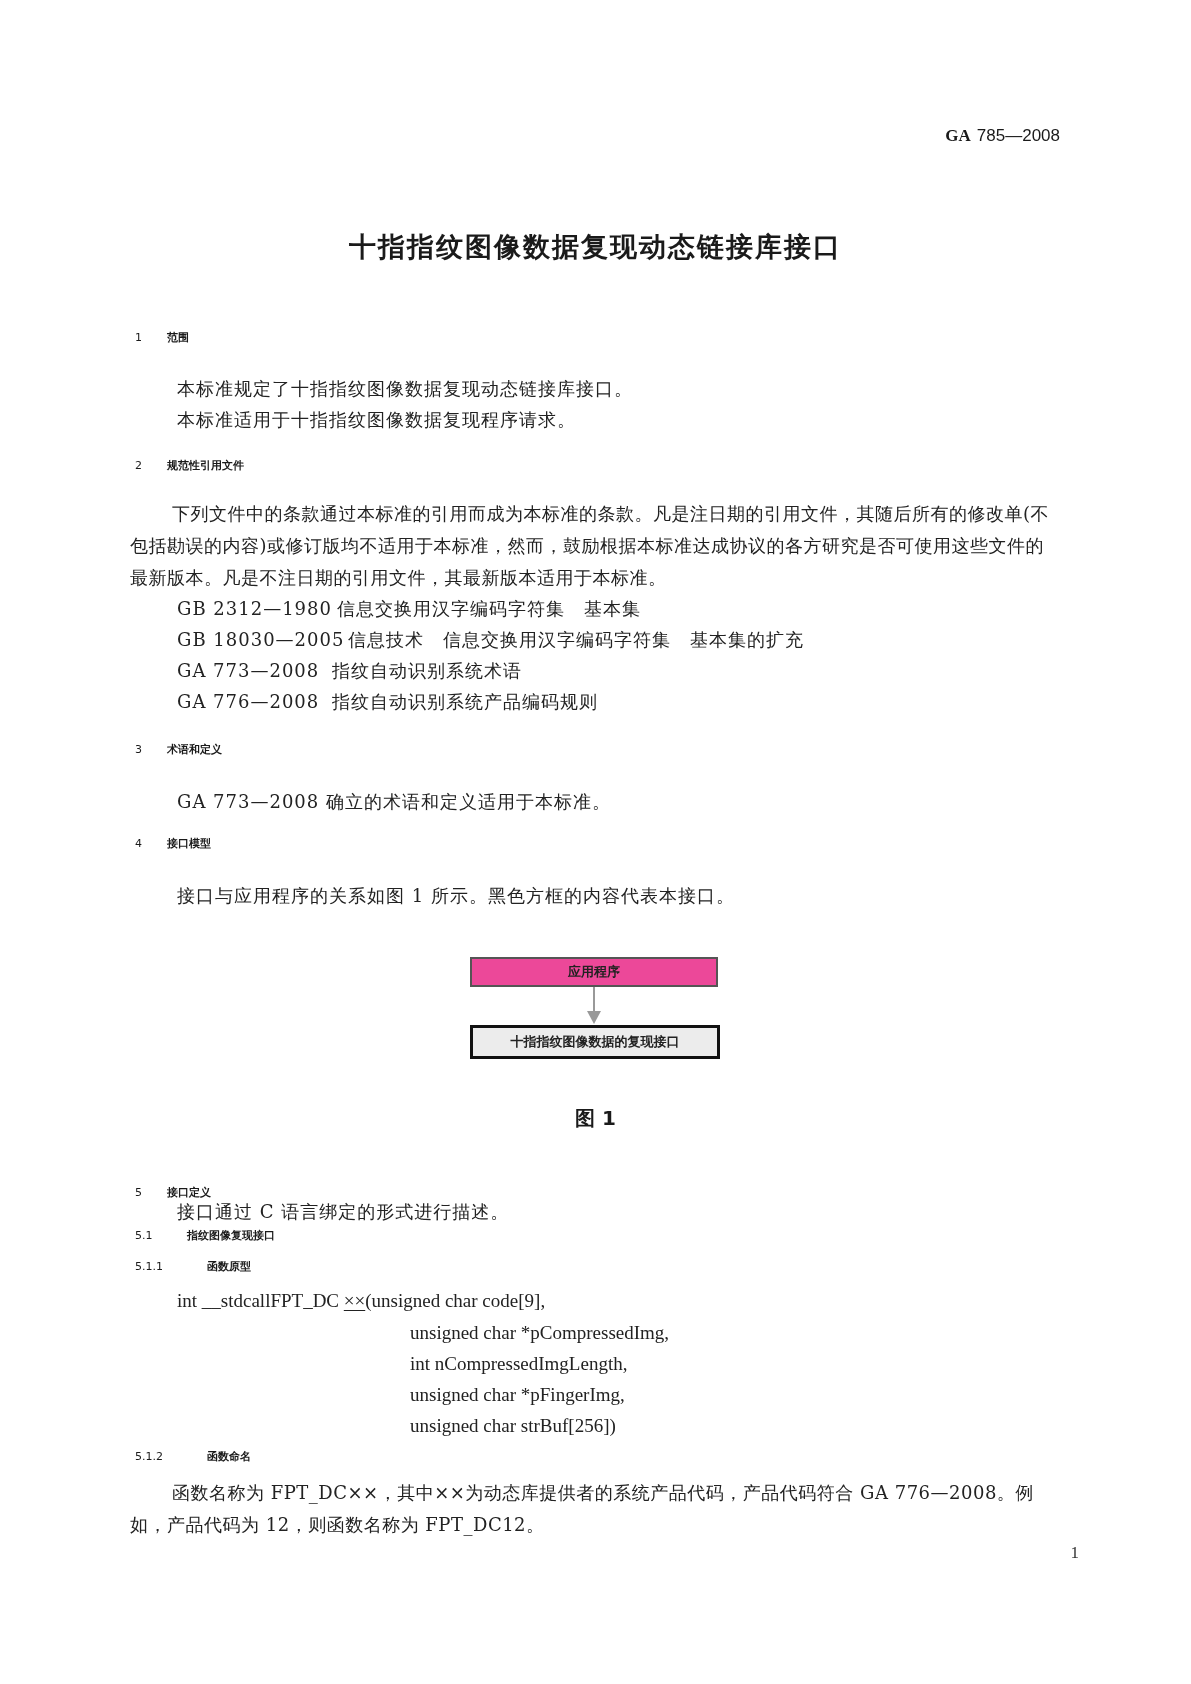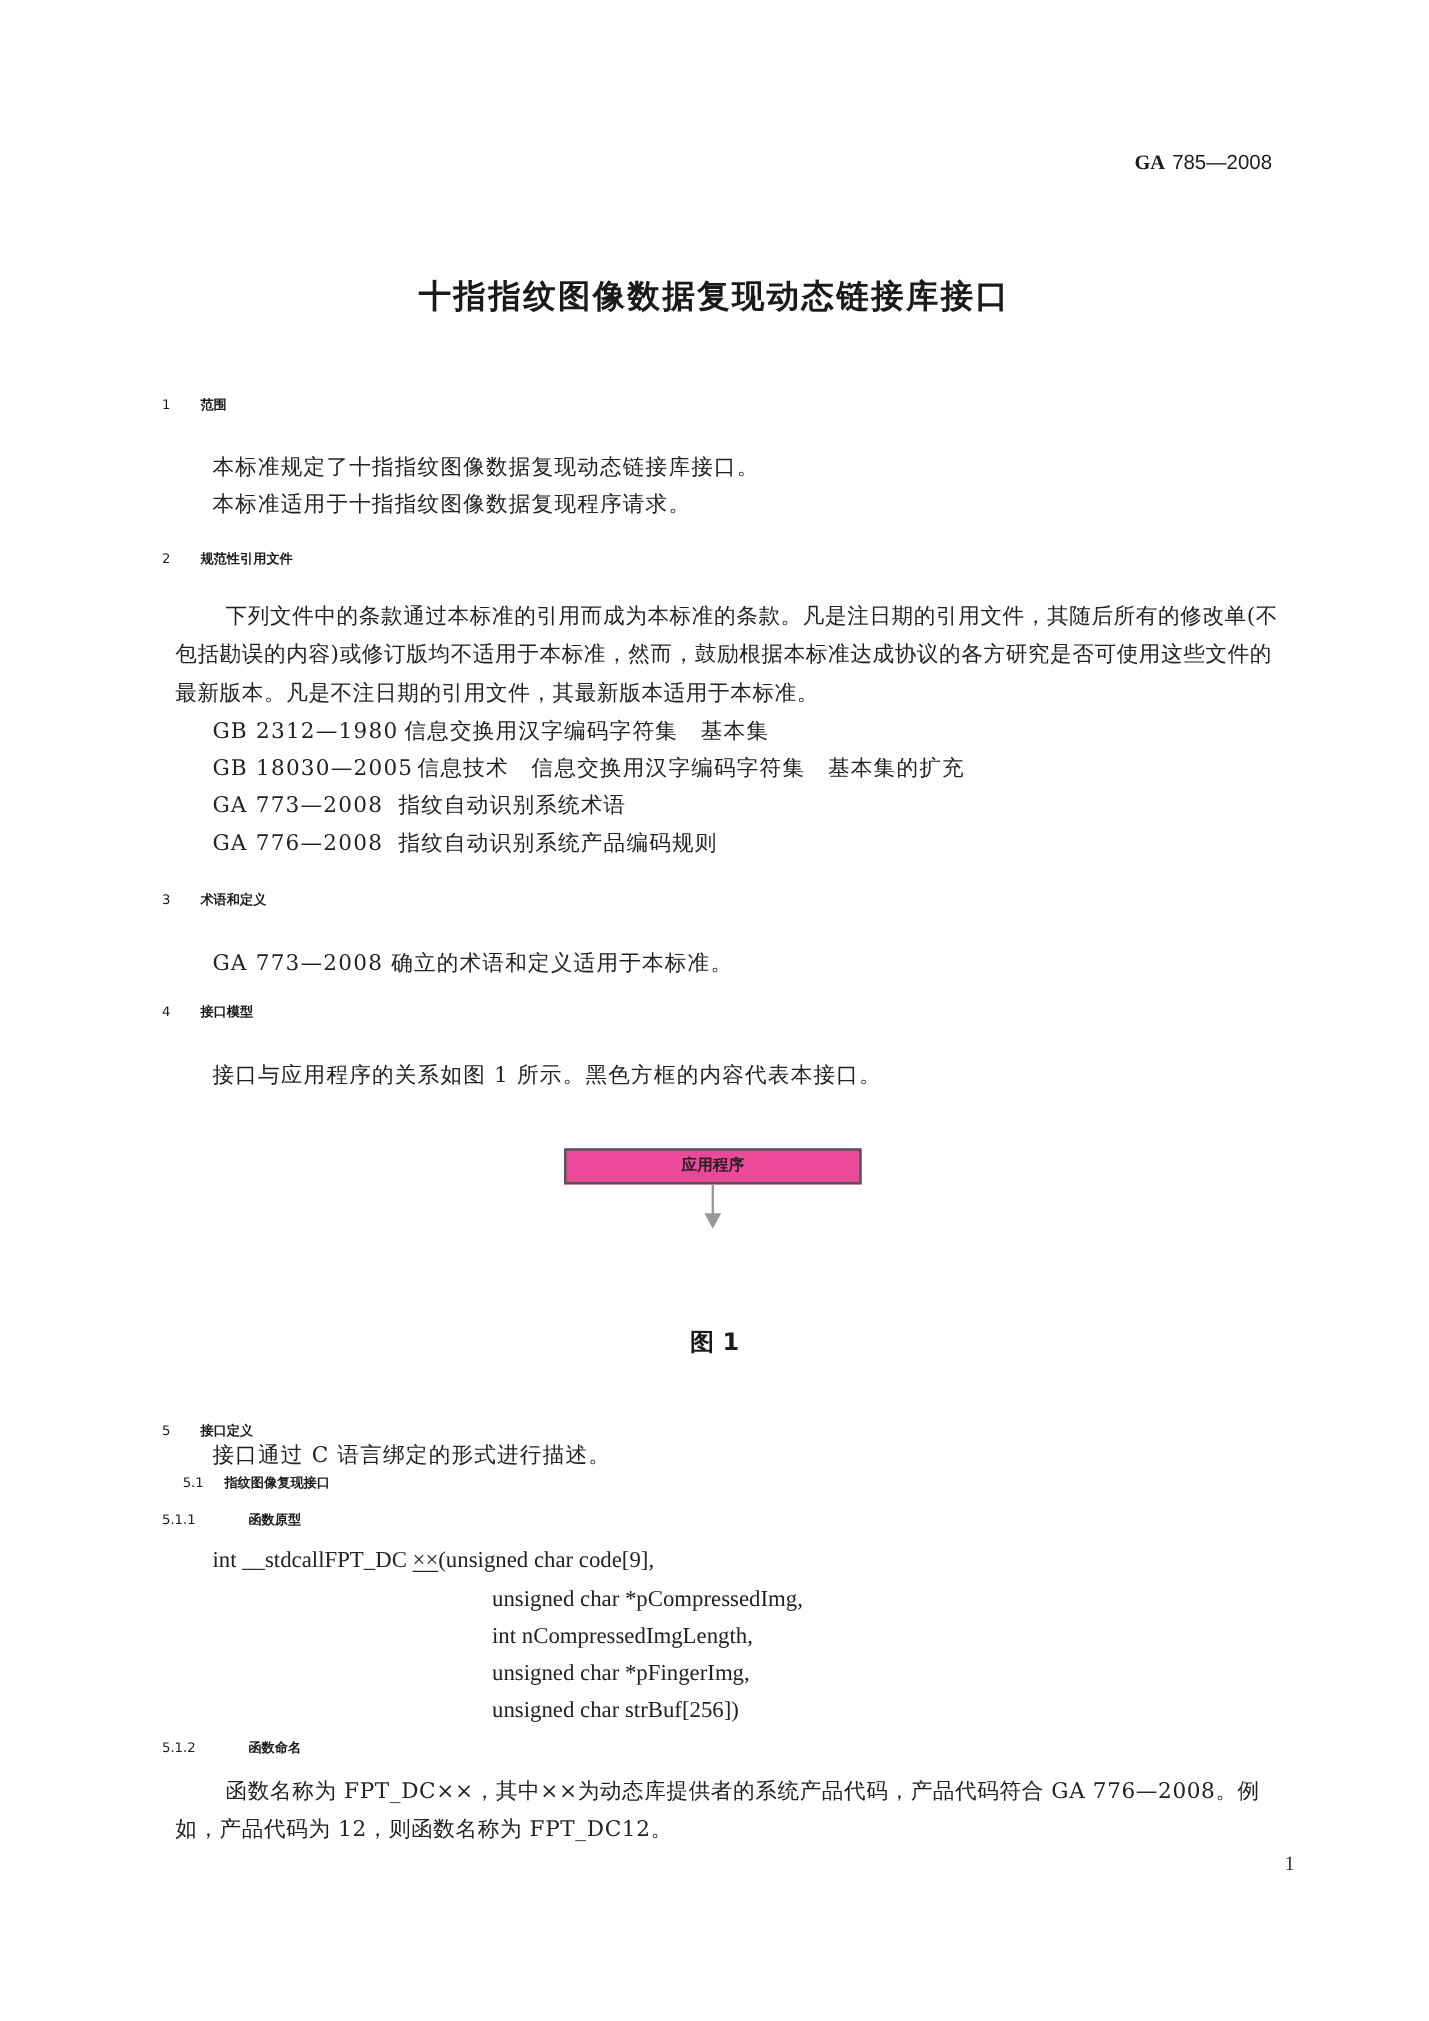--- a/index.html
+++ b/index.html
@@ -8,21 +8,21 @@
       color: #1a1a1a;
       font-family: "DejaVu Serif", "Liberation Serif", serif;
     }
     .abs { position: absolute; white-space: nowrap; }
     .std-code { right: 131px; top: 126px; font-family: "Liberation Sans", sans-serif; font-size: 17px; }
     .std-code b { font-family: "Liberation Serif", serif; font-weight: bold; margin-right: 6px; }
     .title { left: 0; width: 1191px; text-align: center; top: 229px; font-family: "DejaVu Sans", sans-serif; font-size: 27px; letter-spacing: 2px; font-weight: bold; }
     .h { font-family: "DejaVu Sans", sans-serif; font-size: 11px; font-weight: bold; }
     .h .num { font-weight: normal; display: inline-block; }
     .p { font-size: 18px; letter-spacing: 1px; color: #222; }
-    .para { left: 146px; width: 925px; font-size: 18px; line-height: 32px; color: #222; white-space: normal; text-indent: 42px; letter-spacing: 0.5px; }
+    .para { left: 130px; width: 925px; font-size: 18px; line-height: 32px; color: #222; white-space: normal; text-indent: 42px; letter-spacing: 0.5px; }
     .ref .code { display: inline-block; }
     .diagram { left: 470px; top: 957px; width: 250px; height: 100px; }
     .box1 { position: absolute; left: 0; top: 0; width: 248px; height: 30px; border: 2px solid #555; background: #ec4899; box-sizing: border-box; text-align: center; font-family: "DejaVu Sans", sans-serif; font-size: 13px; line-height: 26px; font-weight: bold; color:#222; }
     .box2 { position: absolute; left: 0; top: 68px; width: 250px; height: 34px; border: 3px solid #111; background: #ececec; box-sizing: border-box; text-align: center; font-family: "DejaVu Sans", sans-serif; font-size: 13px; line-height: 28px; font-weight: bold; color:#222; }
     .arrow-line { position: absolute; left: 123px; top: 30px; width: 2px; height: 26px; background: #999; }
     .arrow-head { position: absolute; left: 117px; top: 54px; width: 0; height: 0; border-left: 7px solid transparent; border-right: 7px solid transparent; border-top: 13px solid #999; }
     .fig-cap { left: 0; width: 1191px; text-align: center; top: 1105px; font-family: "DejaVu Sans", sans-serif; font-size: 20px; font-weight: bold; }
     .code-line { font-family: "Liberation Serif", serif; font-size: 19px; color: #222; }
     .xx { text-decoration: underline; text-underline-offset: 3px; }
     .pagenum { right: 112px; top: 1543px; font-family: "Liberation Serif", serif; font-size: 17px; color:#333; }
@@ -67,31 +67,32 @@
 
 <div class="abs h" style="left:135px; top:836px;">
   <span class="num" style="width:32px;">4</span><span>接口模型</span>
 </div>
 <div class="abs p" style="left:177px; top:884px;">接口与应用程序的关系如图 1 所示。黑色方框的内容代表本接口。</div>
 
 <div class="abs diagram">
   <div class="box1">应用程序</div>
   <div class="arrow-line"></div>
   <div class="arrow-head"></div>
+  <div class="box2">十指指纹图像数据的复现接口</div>
 </div>
 
 <div class="abs fig-cap">图 1</div>
 
 <div class="abs h" style="left:135px; top:1153px;margin-top:32px;">
   <span class="num" style="width:32px;">5</span><span>接口定义</span>
 </div>
 <div class="abs p" style="left:177px; top:1200px;">接口通过 C 语言绑定的形式进行描述。</div>
 
 <div class="abs h" style="left:135px; top:1228px;">
-  <span class="num" style="width:52px;text-align:center;">5.1</span><span>指纹图像复现接口</span>
+  <span class="num" style="width:52px;">5.1</span><span>指纹图像复现接口</span>
 </div>
 <div class="abs h" style="left:135px; top:1259px;">
   <span class="num" style="width:72px;">5.1.1</span><span>函数原型</span>
 </div>
 
 <div class="abs code-line" style="left:177px; top:1290px;">
   <span>int __stdcallFPT_DC</span>
   <span class="xx">××</span><span>(unsigned char code[9],</span>
 </div>
 <div class="abs code-line" style="left:410px; top:1322px;">unsigned char *pCompressedImg,</div>

